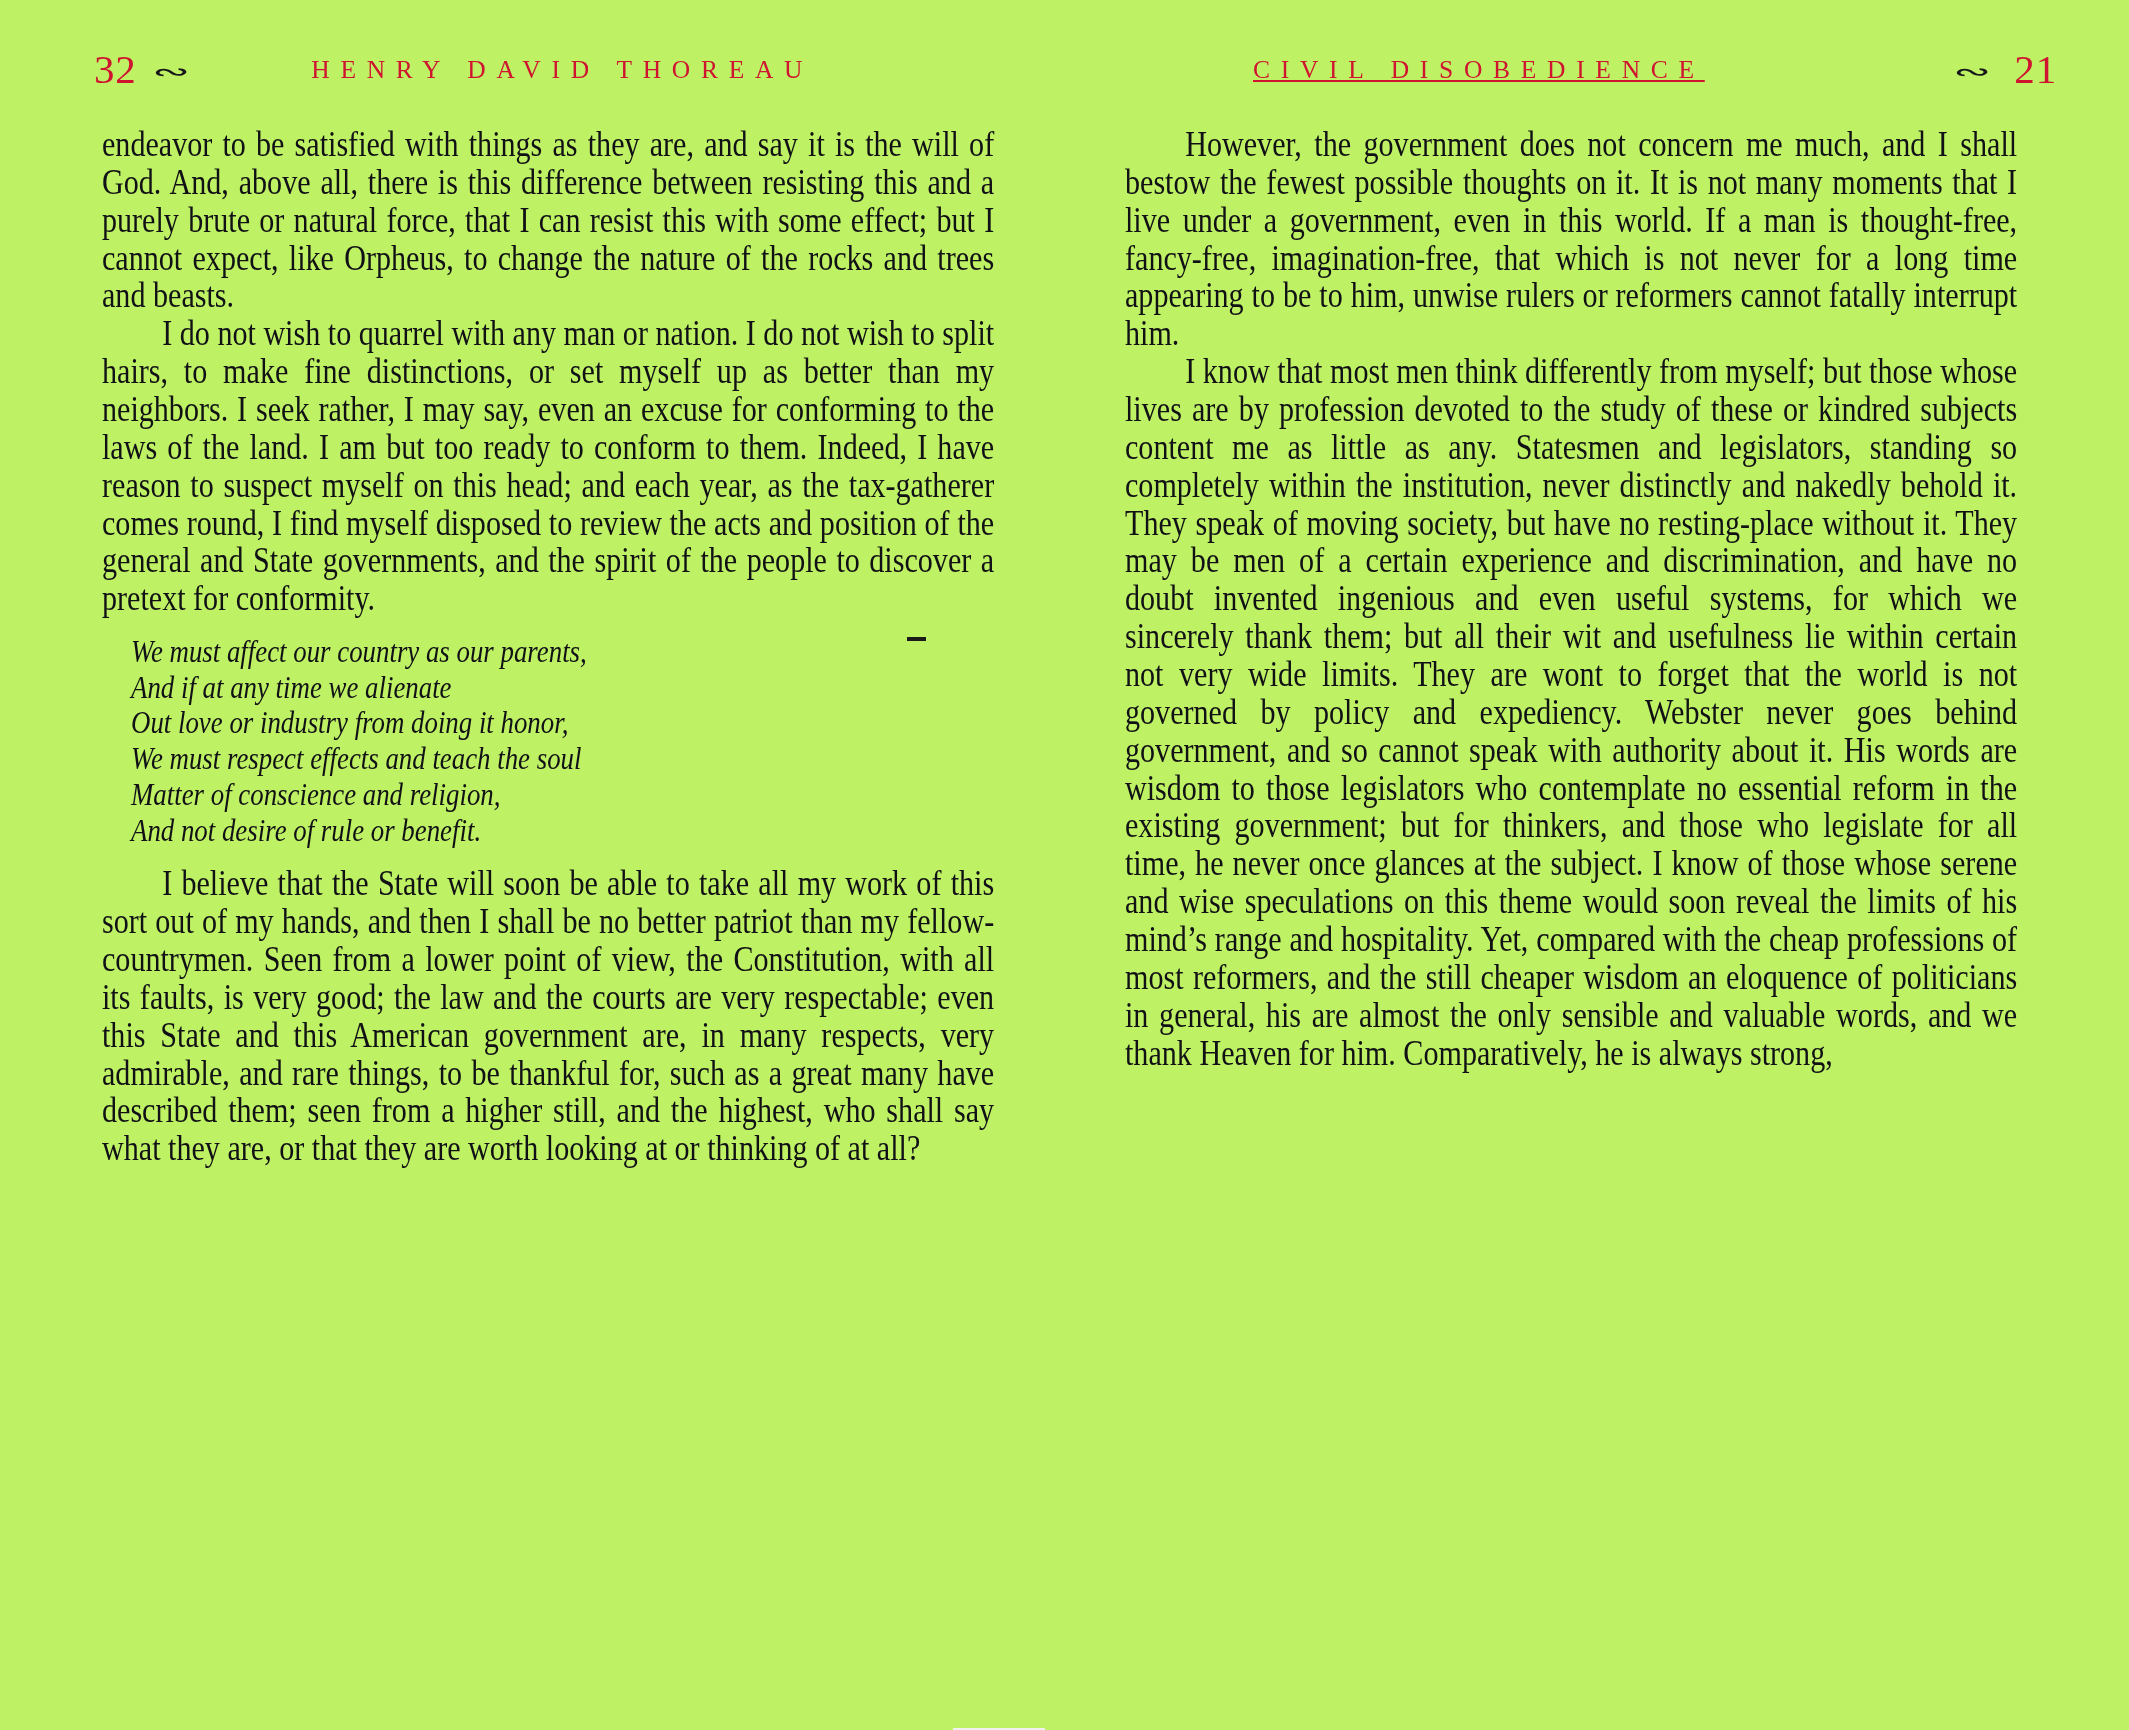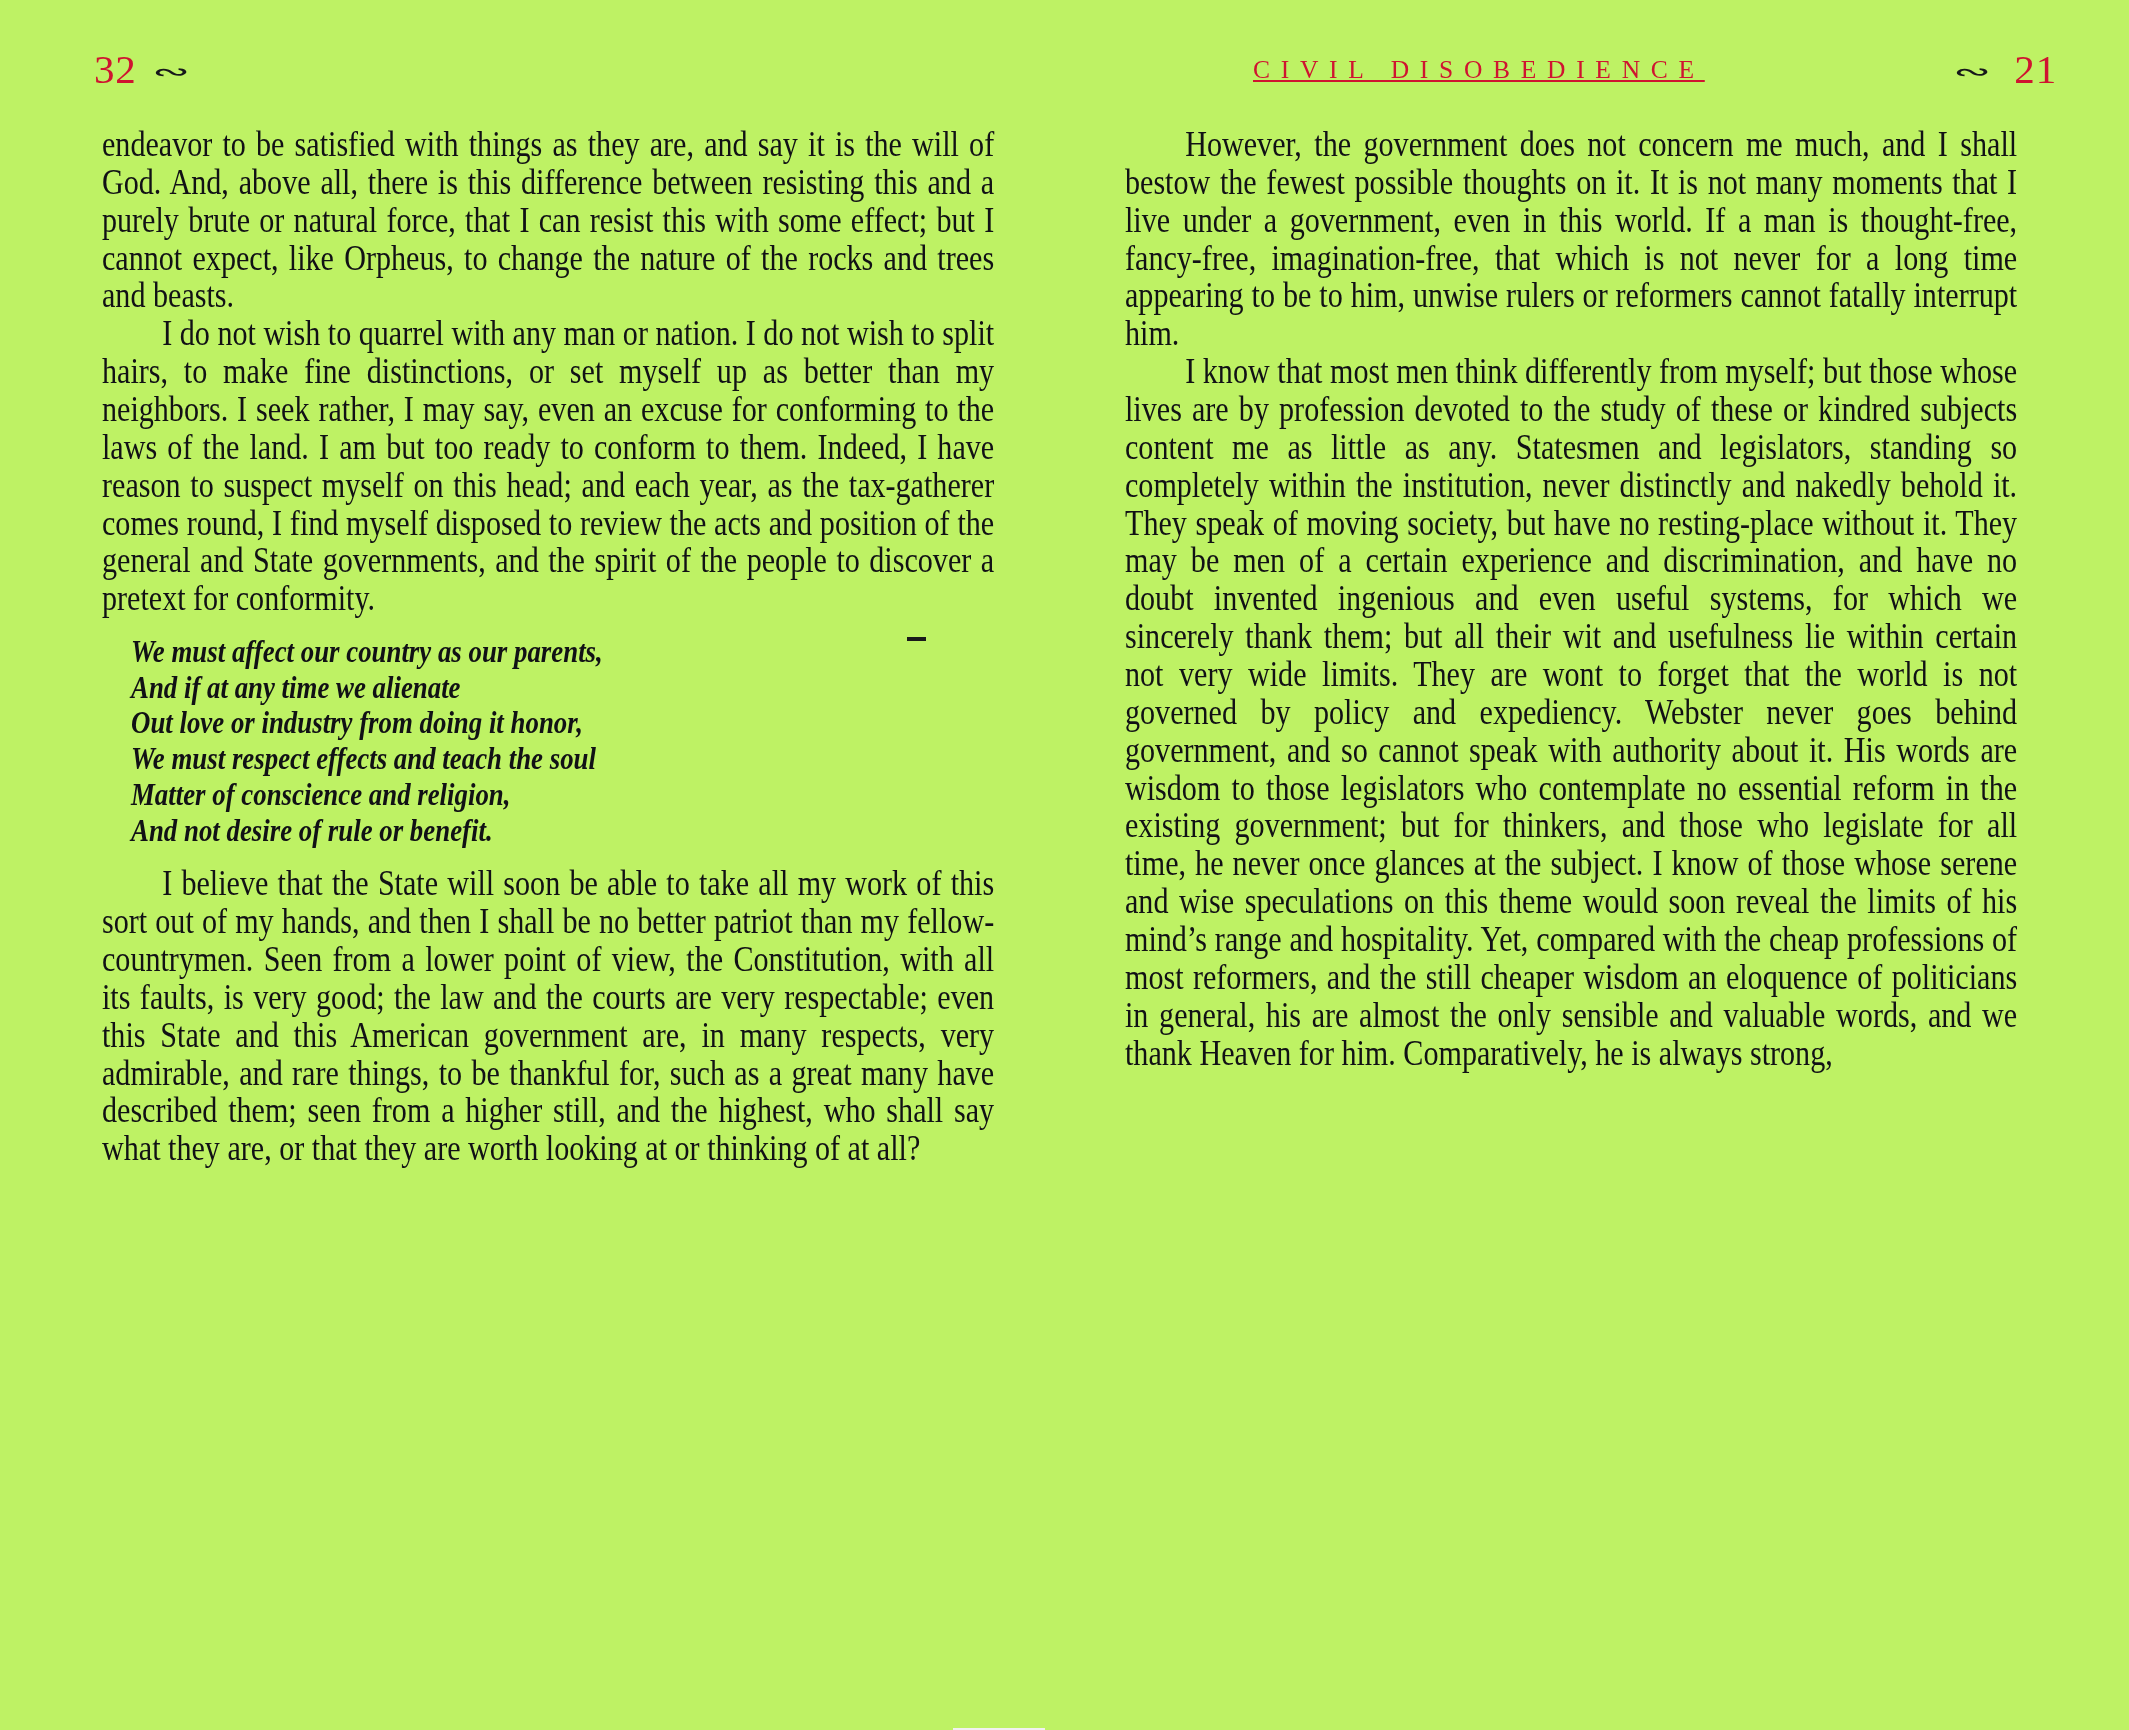--- a/index.html
+++ b/index.html
@@ -98,21 +98,20 @@
   .col p.lastpara { text-align-last: left; }
 
   
   .verse {
     margin: 16.6px 0 15.5px 0;
     padding-left: 29px;
     font-style: italic;
     font-size: 30.5px;
     line-height: 1.175;
     position: relative;
-    font-weight: bold;
   }
   .verse .vline {
     display: block;
     white-space: nowrap;
     transform: scaleX(0.88);
     transform-origin: left top;
   }
 
   .verse-mark {
     position: absolute;
@@ -133,20 +132,21 @@
   }
 </style>
 </head>
 <body>
 
 <div class="spread">
 
   <div class="runhead left">
     <span class="folio rh-left-folio">32</span>
     <span class="ornament rh-left-orn">∾</span>
+    <span class="runtitle rh-left-title">Henry David Thoreau</span>
   </div>
 
   <div class="col left">
 
     <p>endeavor to be satisfied with things as they are, and say it is the will of God. And, above all, there is this difference between resisting this and a purely brute or natural force, that I can resist this with some effect; but I cannot expect, like Orpheus, to change the nature of the rocks and trees and beasts.</p>
 
     <p class="indent">I do not wish to quarrel with any man or nation. I do not wish to split hairs, to make fine distinctions, or set myself up as better than my neighbors. I seek rather, I may say, even an excuse for conforming to the laws of the land. I am but too ready to conform to them. Indeed, I have reason to suspect myself on this head; and each year, as the tax-gatherer comes round, I find myself disposed to review the acts and position of the general and State governments, and the spirit of the people to discover a pretext for conformity.</p>
 
     <div class="verse">
       <span class="verse-mark"></span>

